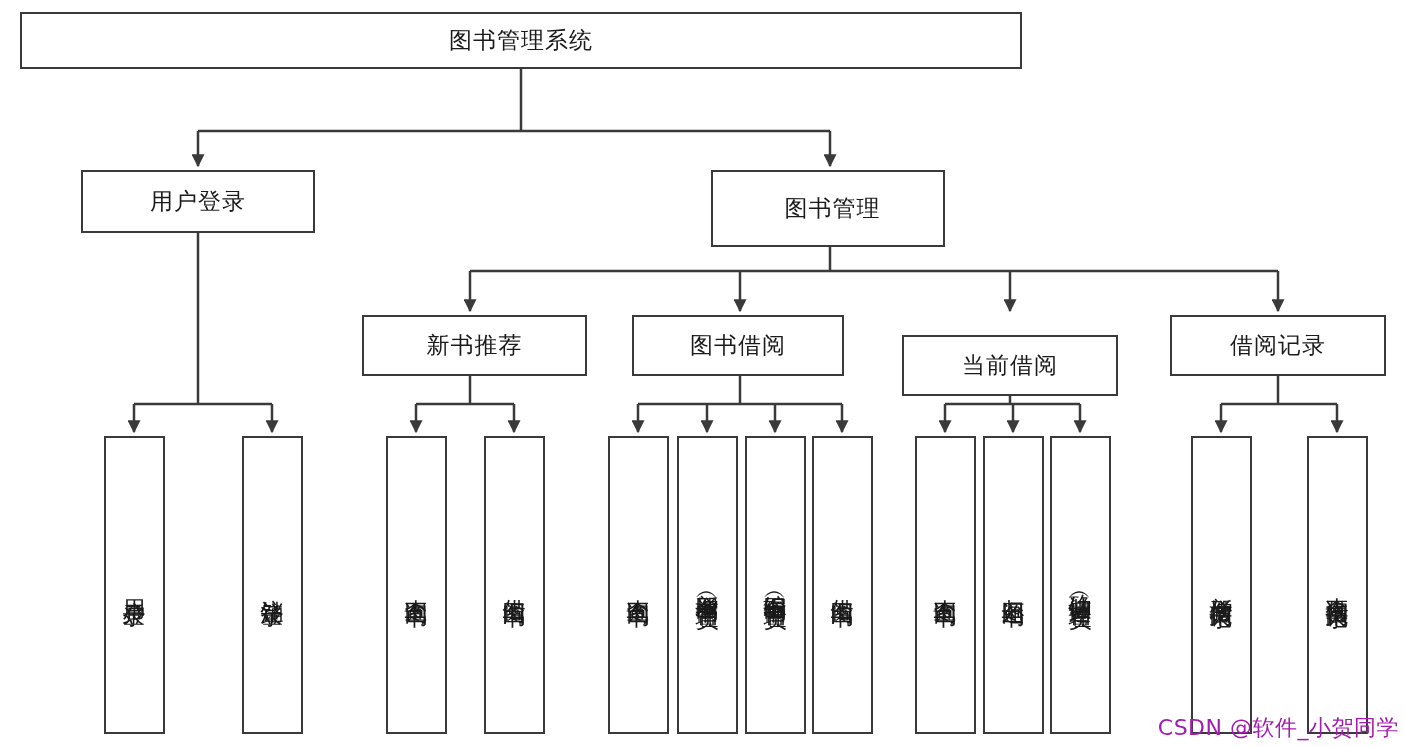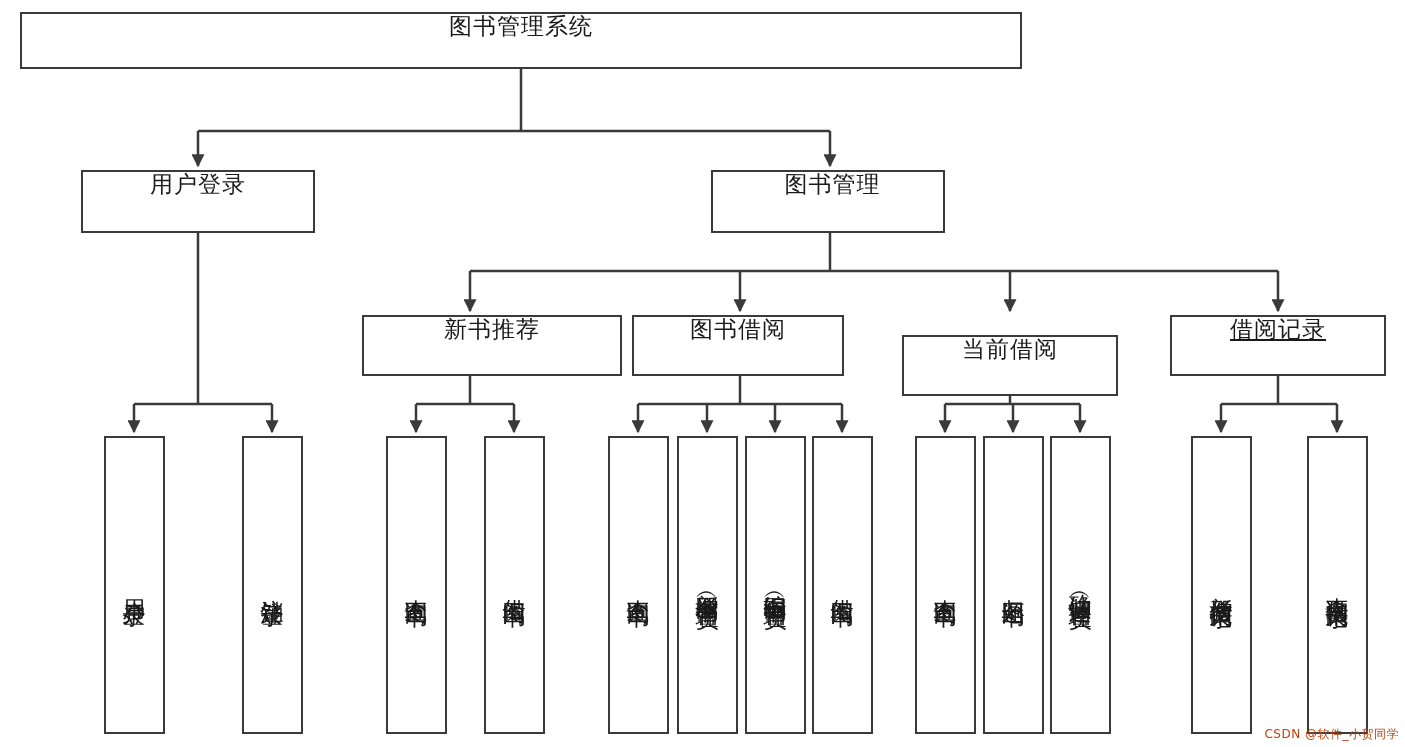--- a/index.html
+++ b/index.html
@@ -23,21 +23,21 @@
     top: 0;
     width: 1405px;
     height: 747px;
   }
   .node {
     position: absolute;
     box-sizing: border-box;
     background: #ffffff;
     border: 2.5px solid #3a3a3a;
     display: flex;
-    align-items: flex-start;
+    align-items: center;
     justify-content: center;
     color: #1a1a1a;
   }
   .node-h {
     font-size: 23px;
     letter-spacing: 1px;
     line-height: 1.1;
     white-space: nowrap;
   }
   .node-v {
@@ -53,22 +53,22 @@
   }
   .node-v .vlabel {
     writing-mode: vertical-rl;
     text-orientation: upright;
     display: block;
   }
   #watermark {
     position: absolute;
     right: 6px;
     bottom: 4px;
-    font-size: 12px;
-    color: #c2410c;
+    font-size: 22px;
+    color: #a21caf;
     letter-spacing: 0.5px;
     white-space: nowrap;
     pointer-events: none;
   }
 </style>
 </head>
 <body>
 
 <div id="diagram-root">
 
@@ -122,34 +122,34 @@
     </g>
   </svg>
 
   <div class="node node-h" style="left:20px; top:12px; width:1002px; height:57px;">
     <span>图书管理系统</span>
   </div>
 
   <div class="node node-h" style="left:81px; top:170px; width:234px; height:63px;">
     <span>用户登录</span>
   </div>
-  <div class="node node-h" style="left:711px; top:170px; width:234px; height:63px;padding-left:9px;">
+  <div class="node node-h" style="left:711px; top:170px; width:234px; height:77px;padding-left:9px;">
     <span>图书管理</span>
   </div>
 
-  <div class="node node-h" style="left:362px; top:315px; width:260px; height:61px;">
+  <div class="node node-h" style="left:362px; top:315px; width:225px; height:61px;">
     <span>新书推荐</span>
   </div>
   <div class="node node-h" style="left:632px; top:315px; width:212px; height:61px;">
     <span>图书借阅</span>
   </div>
   <div class="node node-h" style="left:902px; top:315px; width:216px; height:61px;margin-top:20px;">
     <span>当前借阅</span>
   </div>
-  <div class="node node-h" style="left:1170px; top:315px; width:216px; height:61px;text-decoration:underline;">
+  <div class="node node-h" style="left:1170px; top:315px; width:216px; height:61px;">
     <span>借阅记录</span>
   </div>
 
   <div class="node node-v" style="left:104px; top:436px; width:61px; height:298px;">
     <span class="vlabel">用户登录</span>
   </div>
   <div class="node node-v" style="left:242px; top:436px; width:61px; height:298px;">
     <span class="vlabel">注销登录</span>
   </div>
 

